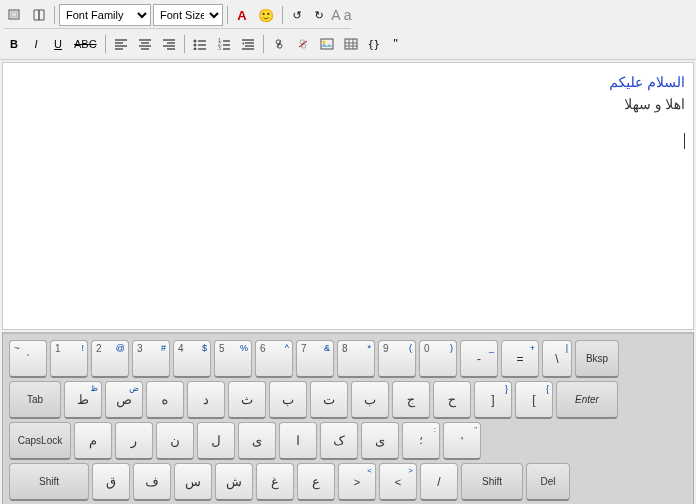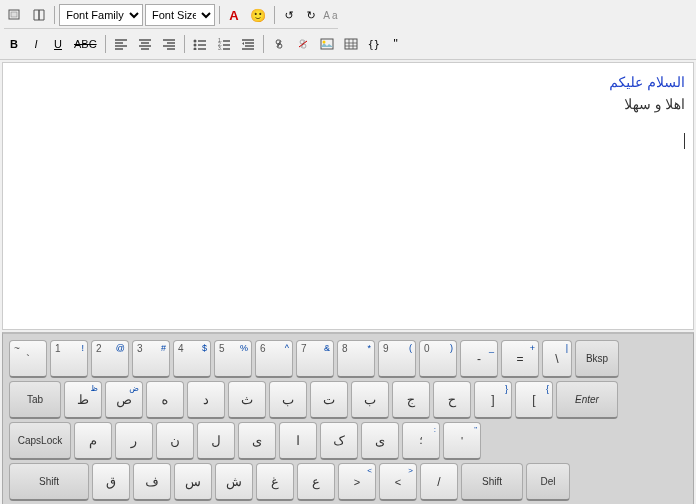--- a/index.html
+++ b/index.html
@@ -38,21 +38,21 @@
     }
     .tb-separator { width: 1px; height: 18px; background: #aaa; margin: 0 2px; }
     .tb-select {
       height: 22px;
       font-size: 11px;
       border: 1px solid #aaa;
       background: white;
       padding: 0 2px;
       cursor: pointer;
     }
-    .font-family-select { width: 84px; text-align: center; }
+    .font-family-select { width: 92px; }
     .font-size-select { width: 70px; }
 
     
     #editor-area {
       background: white;
       border: 1px solid #ccc;
       height: 268px;
       margin: 2px;
       position: relative;
       overflow: hidden;
@@ -159,21 +159,21 @@
     </select>
     <select class="tb-select font-size-select">
       <option>Font Size</option>
     </select>
     <div class="tb-separator"></div>
     <button class="tb-btn" style="color:#cc0000; font-weight:bold; font-size:13px;">A</button>
     <button class="tb-btn" style="font-size:13px;">🙂</button>
     <div class="tb-separator"></div>
     <button class="tb-btn">↺</button>
     <button class="tb-btn">↻</button>
-    <div style="margin-left:auto; font-size:10px; color:#888;">A a</div>
+    <div style="margin-left:auto; font-size:14px; color:#888;">A a</div>
   </div>
 
   <div class="toolbar-bottom">
     <button class="tb-btn bold-btn">B</button>
     <button class="tb-btn italic-btn">I</button>
     <button class="tb-btn underline-btn">U</button>
     <button class="tb-btn" style="text-decoration:line-through;">ABC</button>
     <div class="tb-separator"></div>
 
     <button class="tb-btn">

